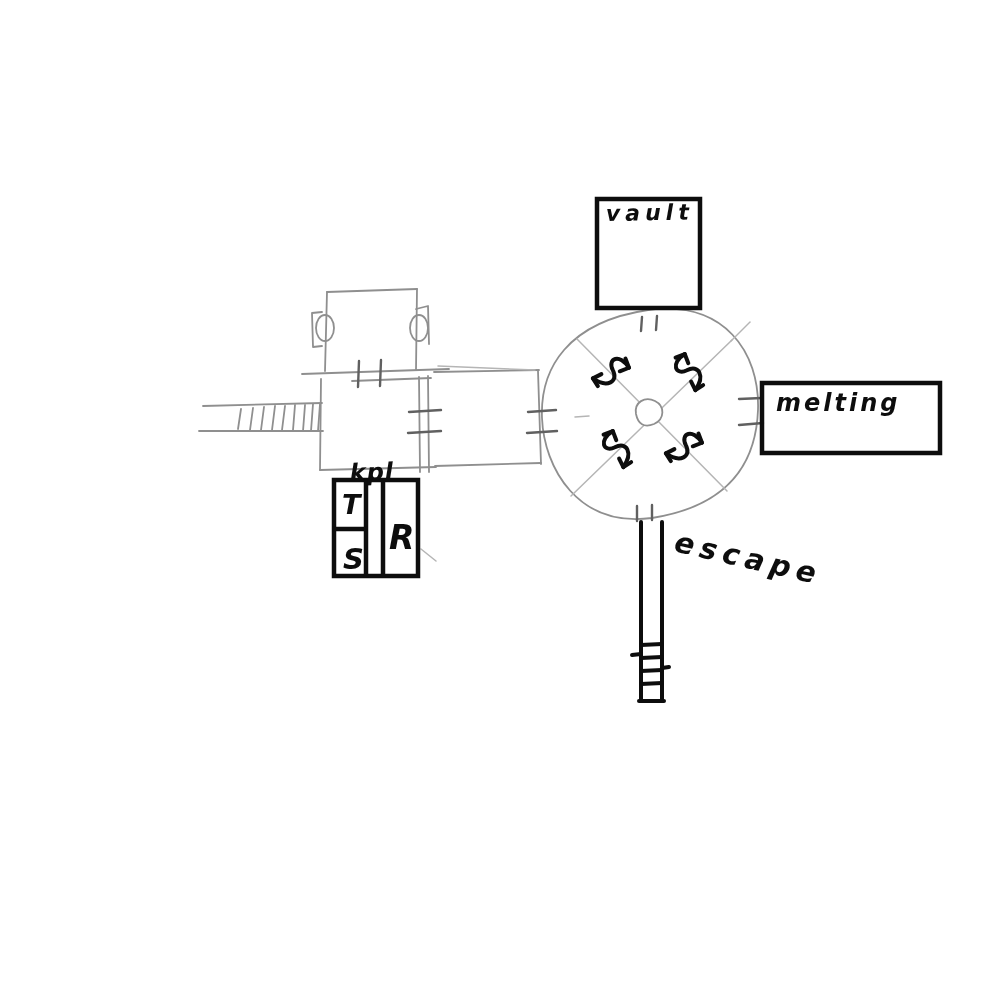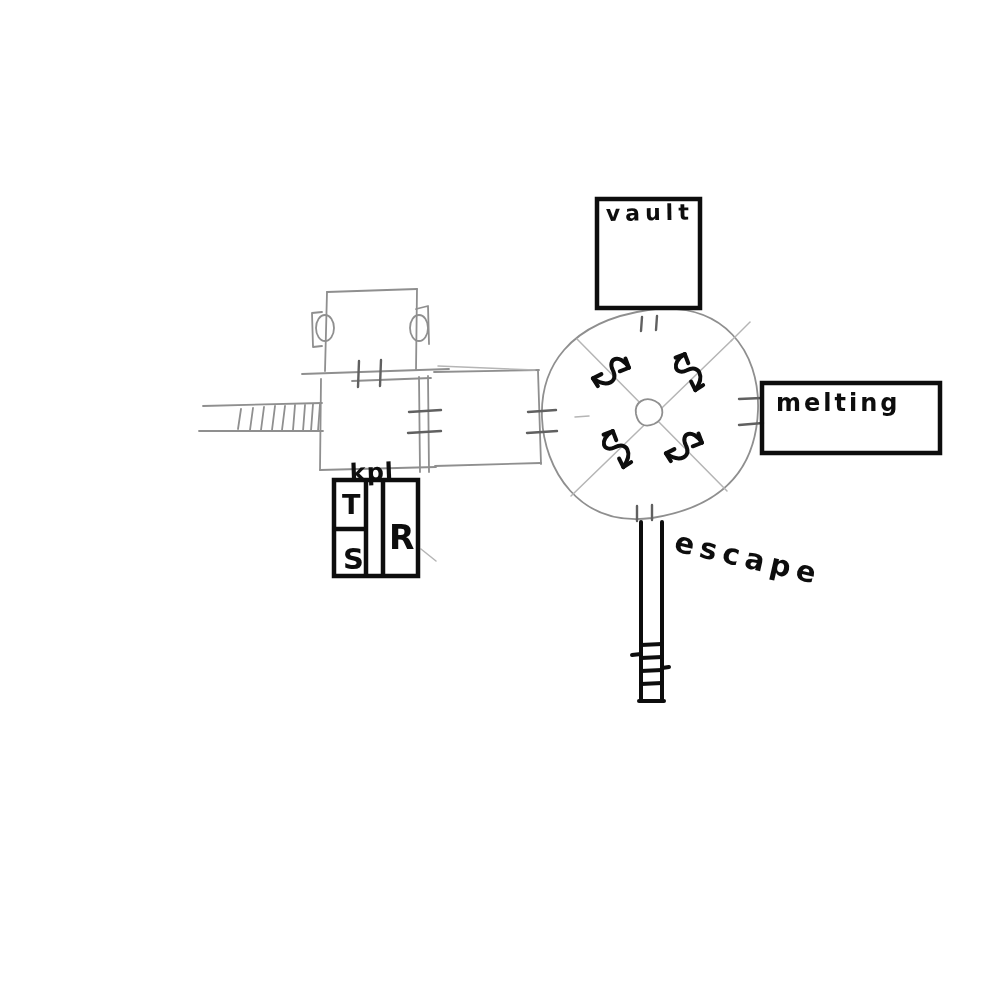--- a/index.html
+++ b/index.html
@@ -3,20 +3,21 @@
 <meta charset="utf-8">
 <style>
   html, body { margin: 0; padding: 0; background: #ffffff; }
   #canvas {
     position: relative;
     width: 1000px;
     height: 936px;
     background: var(--bg, #ffffff);
     font-family: "DejaVu Sans", sans-serif;
     overflow: hidden;
+    font-style: italic;
   }
   #canvas svg { position: absolute; left: 0; top: 0; }
   .pencil {
     stroke: var(--pencil, #8f8f8f);
     stroke-width: 1.8;
     fill: none;
     stroke-linecap: round;
     stroke-linejoin: round;
   }
   .pencil-light {

